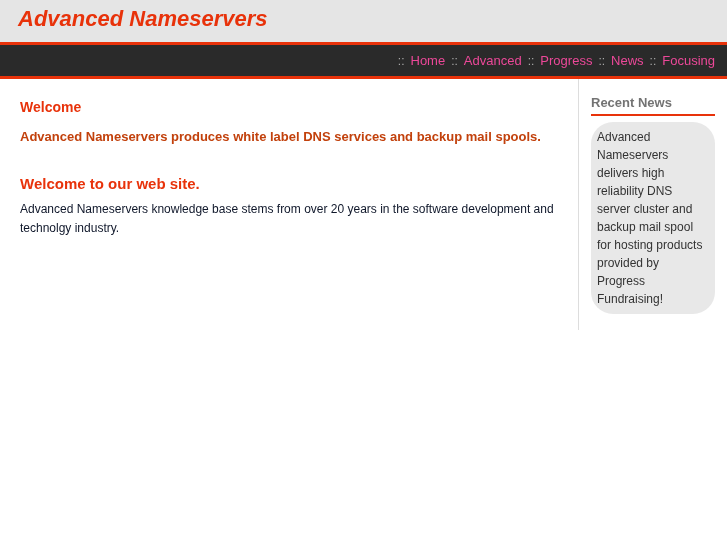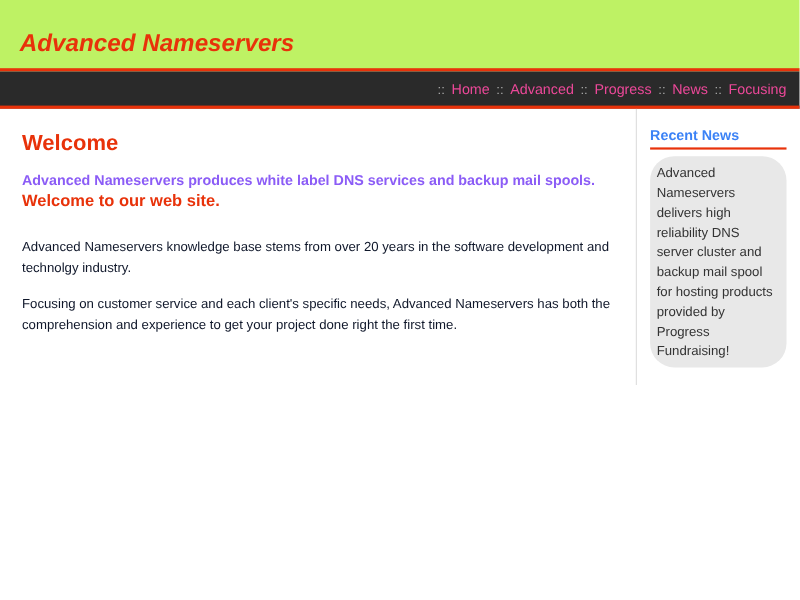--- a/index.html
+++ b/index.html
@@ -12,22 +12,22 @@
       width: 727px;
       height: 545px;
       font-family: Arial, sans-serif;
       font-size: 13px;
       background: #fff;
       overflow: hidden;
     }
 
     
     #header {
-      background: #bef264;
-      padding: 26px 18px 10px 18px;
+      background: #e5e5e5;
+      padding: 6px 18px 10px 18px;
       border-bottom: 3px solid #e8320a;
     }
 
     #site-title {
       color: #e8320a;
       font-size: 22px;
       font-weight: bold;
       font-style: italic;
     }
 
@@ -64,55 +64,55 @@
 
     
     #content {
       flex: 1;
       padding: 20px 20px 20px 20px;
       border-right: 1px solid #ddd;
     }
 
     .welcome-heading {
       color: #e8320a;
-      font-size: 20px;
+      font-size: 14px;
       font-weight: bold;
       margin-bottom: 12px;
     }
 
     .intro-text {
       font-weight: bold;
       font-size: 13px;
-      color: #8b5cf6;
-      margin-bottom: 0;
+      color: #c2410c;
+      margin-bottom: 28px;
       line-height: 1.5;
     }
 
     .sub-heading {
       color: #e8320a;
       font-size: 15px;
       font-weight: bold;
-      margin-bottom: 24px;
+      margin-bottom: 8px;
     }
 
     .body-text {
       color: #0f172a;
       font-size: 12px;
       line-height: 1.6;
       margin-bottom: 14px;
     }
 
     
     #sidebar {
       width: 148px;
       padding: 16px 12px;
     }
 
     .sidebar-heading {
-      color: #3b82f6;
+      color: #737373;
       font-size: 13px;
       font-weight: bold;
       margin-bottom: 6px;
       border-bottom: 2px solid #e8320a;
       padding-bottom: 4px;
     }
 
     .news-item {
       background: #e8e8e8;
       padding: 6px 6px;
@@ -142,21 +142,20 @@
   <a class="nav-item">Focusing</a>
 </div>
 
 <div id="main">
 
   <div id="content">
     <div class="welcome-heading">Welcome</div>
     <p class="intro-text">Advanced Nameservers produces white label DNS services and backup mail spools.</p>
     <div class="sub-heading">Welcome to our web site.</div>
     <p class="body-text">Advanced Nameservers knowledge base stems from over 20 years in the software development and technolgy industry.</p>
-    <p class="body-text">Focusing on customer service and each client's specific needs, Advanced Nameservers has both the comprehension and experience to get your project done right the first time.</p>
   </div>
 
   <div id="sidebar">
     <div class="sidebar-heading">Recent News</div>
     <div class="news-item">Advanced Nameservers delivers high reliability DNS server cluster and backup mail spool for hosting products provided by Progress Fundraising!</div>
   </div>
 
 </div>
 
 </body></html>

